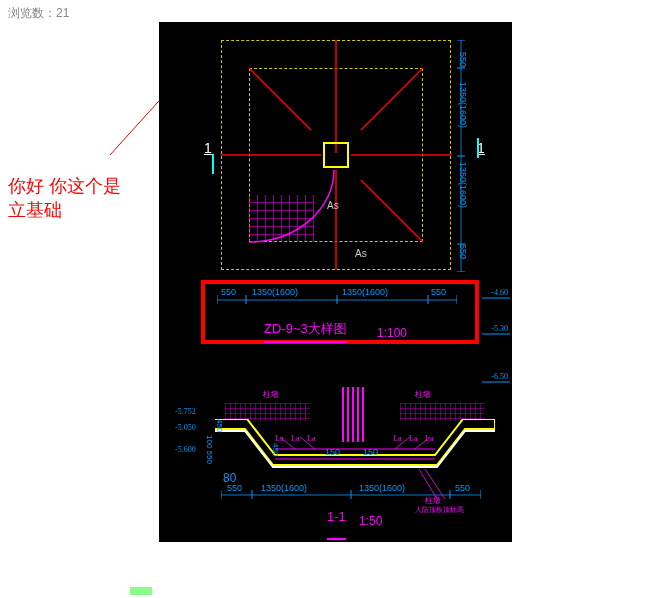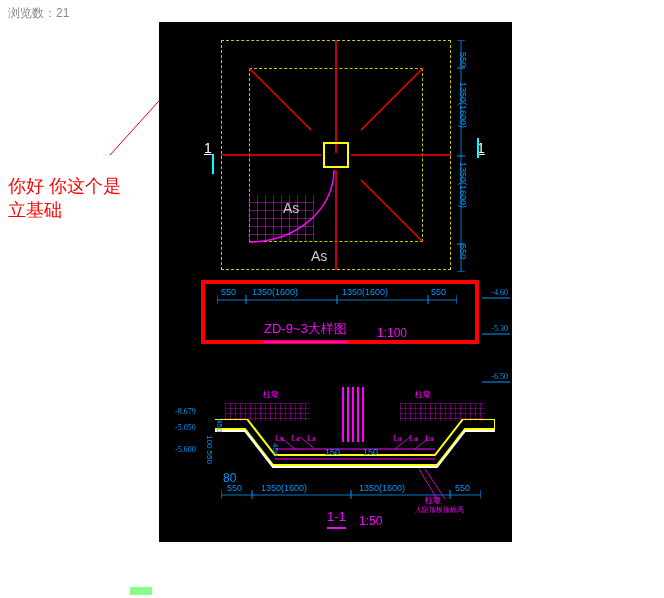--- a/index.html
+++ b/index.html
@@ -131,27 +131,28 @@
     position: absolute;
     color: #09f;
     font-size: 8px;
     font-family: Liberation Serif, serif;
   }
   .section-title {
     position: absolute;
     color: #f0f;
     font-size: 13px;
     border-bottom: 2px solid #f0f;
-    padding-bottom: 3px;
+    padding-bottom: 14px;
   }
   .as-label {
     position: absolute;
     color: #ccc;
-    font-size: 14px;
+    font-size: 10px;
     font-family: Arial;
+    padding-left: 44px;
   }
   .cyan-line { position: absolute; background: #0ff; }
   .misc-label {
     position: absolute;
     color: #f0f;
     font-size: 8px;
     font-family: "SimSun";
   }
   .green-mark {
     position: absolute;
@@ -294,21 +295,21 @@
     <div class="misc-label" style="top:37px;left:100px">La</div>
     <div class="misc-label" style="top:37px;left:116px">La</div>
     <div class="misc-label" style="top:37px;left:132px">La</div>
     <div class="misc-label" style="top:37px;left:218px">La</div>
     <div class="misc-label" style="top:37px;left:234px">La</div>
     <div class="misc-label" style="top:37px;left:250px">La</div>
 
     <div class="dim-text" style="top:50px;left:150px">150</div>
     <div class="dim-text" style="top:50px;left:188px">150</div>
 
-    <div class="elev-text" style="top:10px;left:0px">-8.679</div>
+    <div class="elev-text" style="top:10px;left:0px">-5.752</div>
     <div class="elev-text" style="top:26px;left:0px">-5.050</div>
     <div class="elev-text" style="top:48px;left:0px">-5.600</div>
 
     <div class="dim-text dim-vert" style="top:22px;left:40px;font-size:8px">450</div>
     <div class="dim-text dim-vert" style="top:38px;left:30px;font-size:8px">100 550</div>
     <div class="dim-text" style="top:74px;left:48px;font-size:12px">80</div>
     <div class="dim-text dim-vert" style="top:46px;left:96px;font-size:8px">450</div>
 
     <svg style="position:absolute;top:90px;left:46px;width:260px;height:14px">
       <line x1="0" y1="8" x2="260" y2="8" stroke="#09f" stroke-width="0.8"></line>

